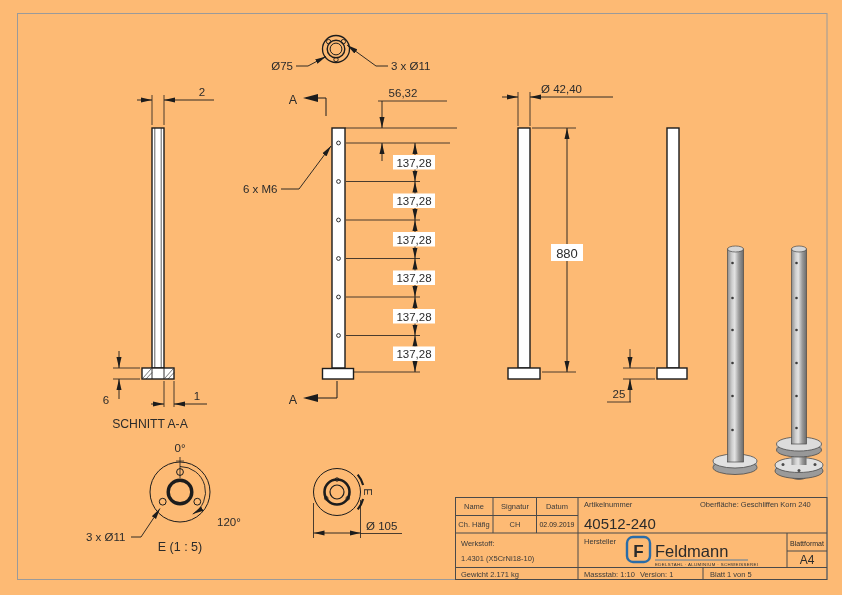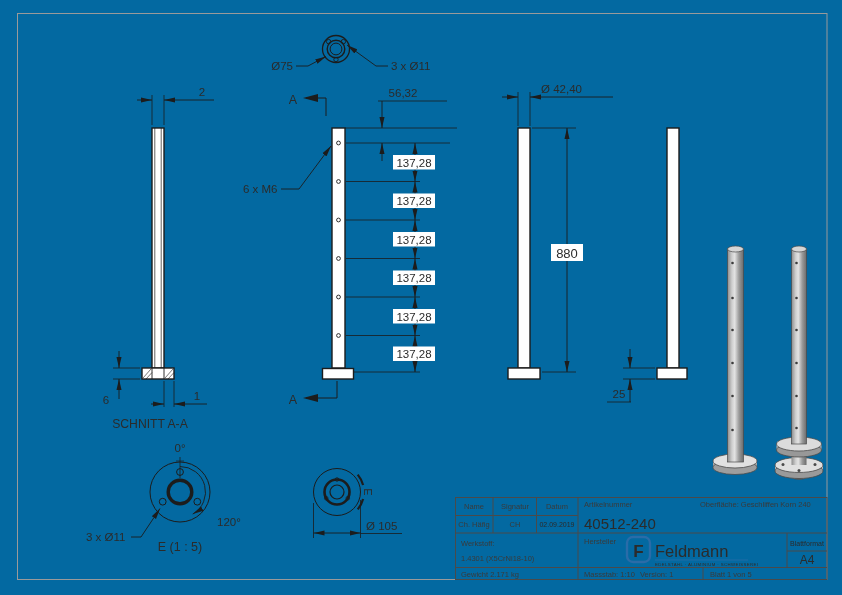--- a/index.html
+++ b/index.html
@@ -1,16 +1,16 @@
 <!DOCTYPE html>
 <html><head>
 <meta charset="utf-8">
 <style>
   html,body{margin:0;padding:0;background:#fff;}
-  #page{position:relative;width:842px;height:595px;background:#0369a1;overflow:hidden;
+  #page{position:relative;width:842px;height:595px;background:#fdba74;overflow:hidden;
         font-family:"Liberation Sans", sans-serif;}
   svg text{font-family:"Liberation Sans", sans-serif;fill:#2b2b2b;}
   .tb-label{font-size:7.5px;fill:#3a3a3a;}
   .dim{font-size:11.5px;}
 </style>
 </head>
 <body>
 
 <div id="page">
 <svg width="842" height="595" viewBox="0 0 842 595">

